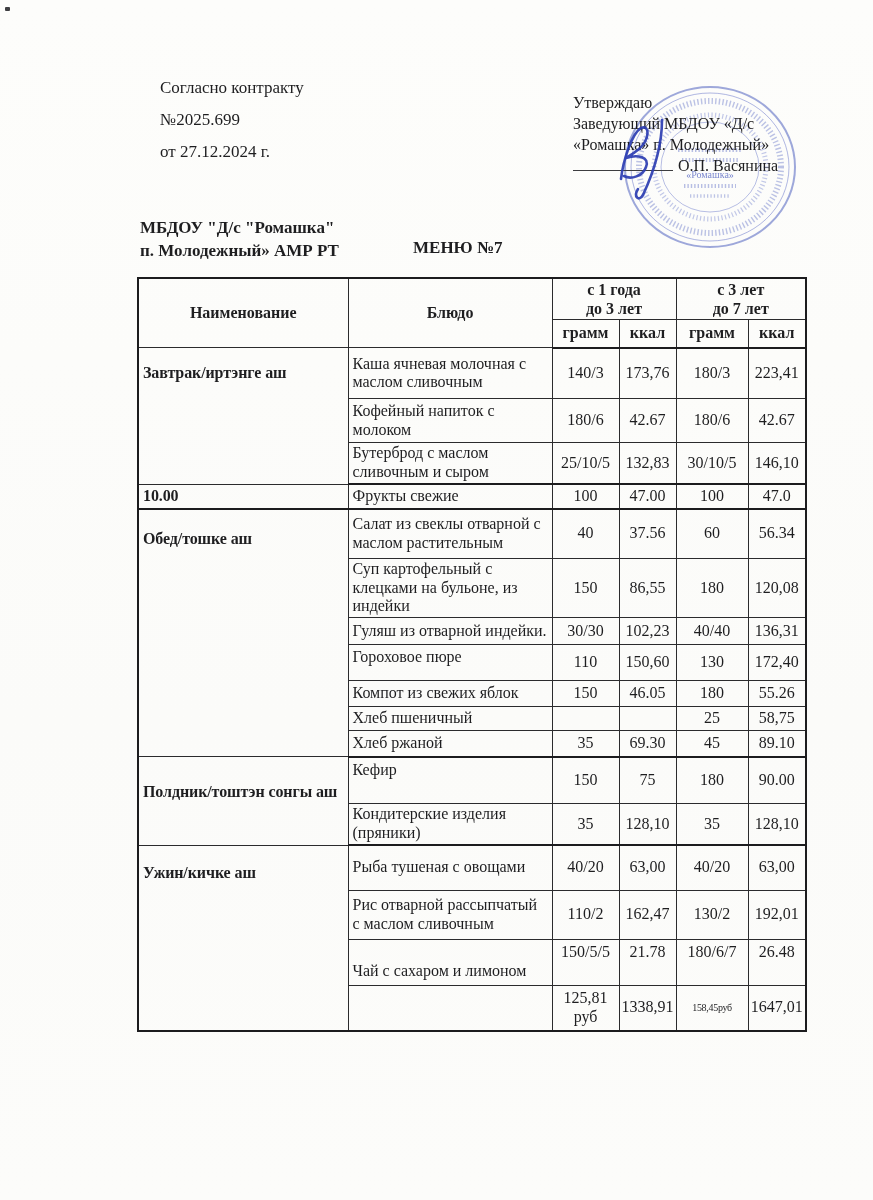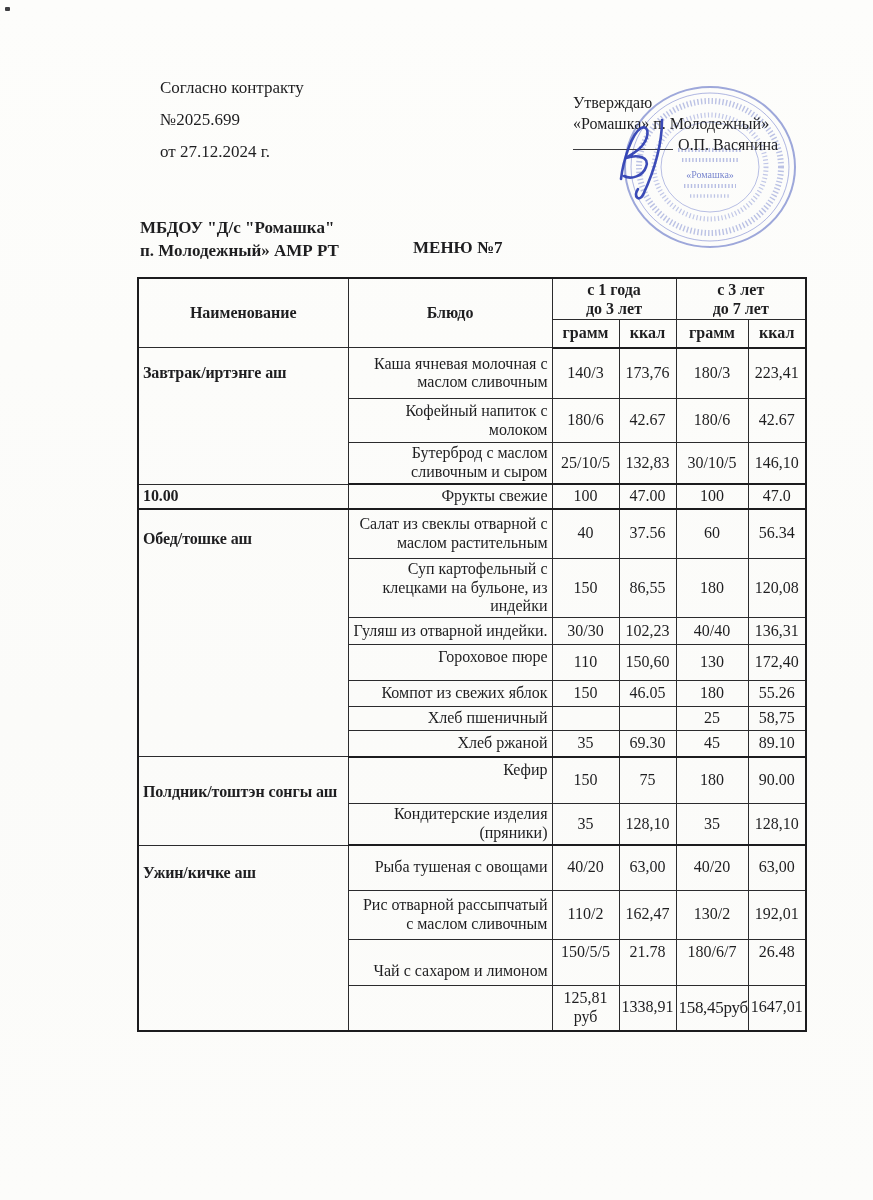--- a/index.html
+++ b/index.html
@@ -29,23 +29,23 @@
     z-index:1;
   }
   .menu th,.menu td{border:1px solid #2b2b2d;padding:1px 4px;vertical-align:middle;overflow:hidden;}
   .menu th{font-weight:bold;text-align:center;}
   .menu .agehead div{line-height:1.2;}
   .menu thead tr.sub th{border-bottom:2px solid #1c1c1e;}
   .menu td.section{font-weight:bold;text-align:left;vertical-align:top;white-space:nowrap;letter-spacing:-0.1px;}
   .menu td.pt16{padding-top:16px;} .menu td.pt20{padding-top:20px;margin-left:8px;}
   .menu td.pt26{padding-top:26px;} .menu td.pt18{padding-top:18px;}
   .menu td.secmid{vertical-align:middle;padding-top:1px;}
-  .menu td.dish{text-align:right;}
+  .menu td.dish{text-align:left;}
   .menu td.num{text-align:center;padding:1px 2px;}
-  .menu td.tight{font-size:17px;letter-spacing:-0.3px;}
+  .menu td.tight{font-size:10px;letter-spacing:-0.3px;}
   .menu tr.group-end td{border-bottom:2px solid #1c1c1e;}
   .menu td.va-top{vertical-align:top;padding-top:3px;}
   .menu td.va-bottom{vertical-align:bottom;padding-bottom:4px;}
 </style>
 </head>
 <body>
 
 <div id="page">
 
   <div class="corner-dot"></div>
@@ -71,20 +71,21 @@
       <path d="M58,68 h64" stroke-width="4" stroke-dasharray="1.5 1.9" opacity="0.4"></path>
       <path d="M62,78 h56" stroke-width="4" stroke-dasharray="1.4 2.0" opacity="0.4"></path>
       <path d="M64,104 h52" stroke-width="4" stroke-dasharray="1.4 2.0" opacity="0.4"></path>
       <path d="M70,114 h40" stroke-width="3.5" stroke-dasharray="1.3 2.1" opacity="0.36"></path>
     </g>
     <text x="90" y="96" text-anchor="middle" font-size="10" fill="#4f60c0" opacity="0.75" filter="url(#blur1)">«Ромашка»</text>
   </svg>
 
   <div class="approval">
     <div class="ln">Утверждаю</div>
+    <div class="ln">Заведующий МБДОУ «Д/с</div>
     <div class="ln">«Ромашка» п. Молодежный»</div>
     <div class="ln">
       <span class="sig-underline"></span><span>О.П. Васянина</span>
     </div>
   </div>
 
   <svg class="signature" viewBox="0 0 100 95">
     <g stroke="#2c3db2" stroke-width="2.6" fill="none" stroke-linecap="round" opacity="0.92">
       <path d="M16,64 C18,46 27,18 36,13 C45,9 45,24 34,34 C28,39 24,41 21,43 C33,39 45,42 41,52 C38,61 26,65 19,61"></path>
       <path d="M57,5 C57,26 51,52 38,80"></path>

